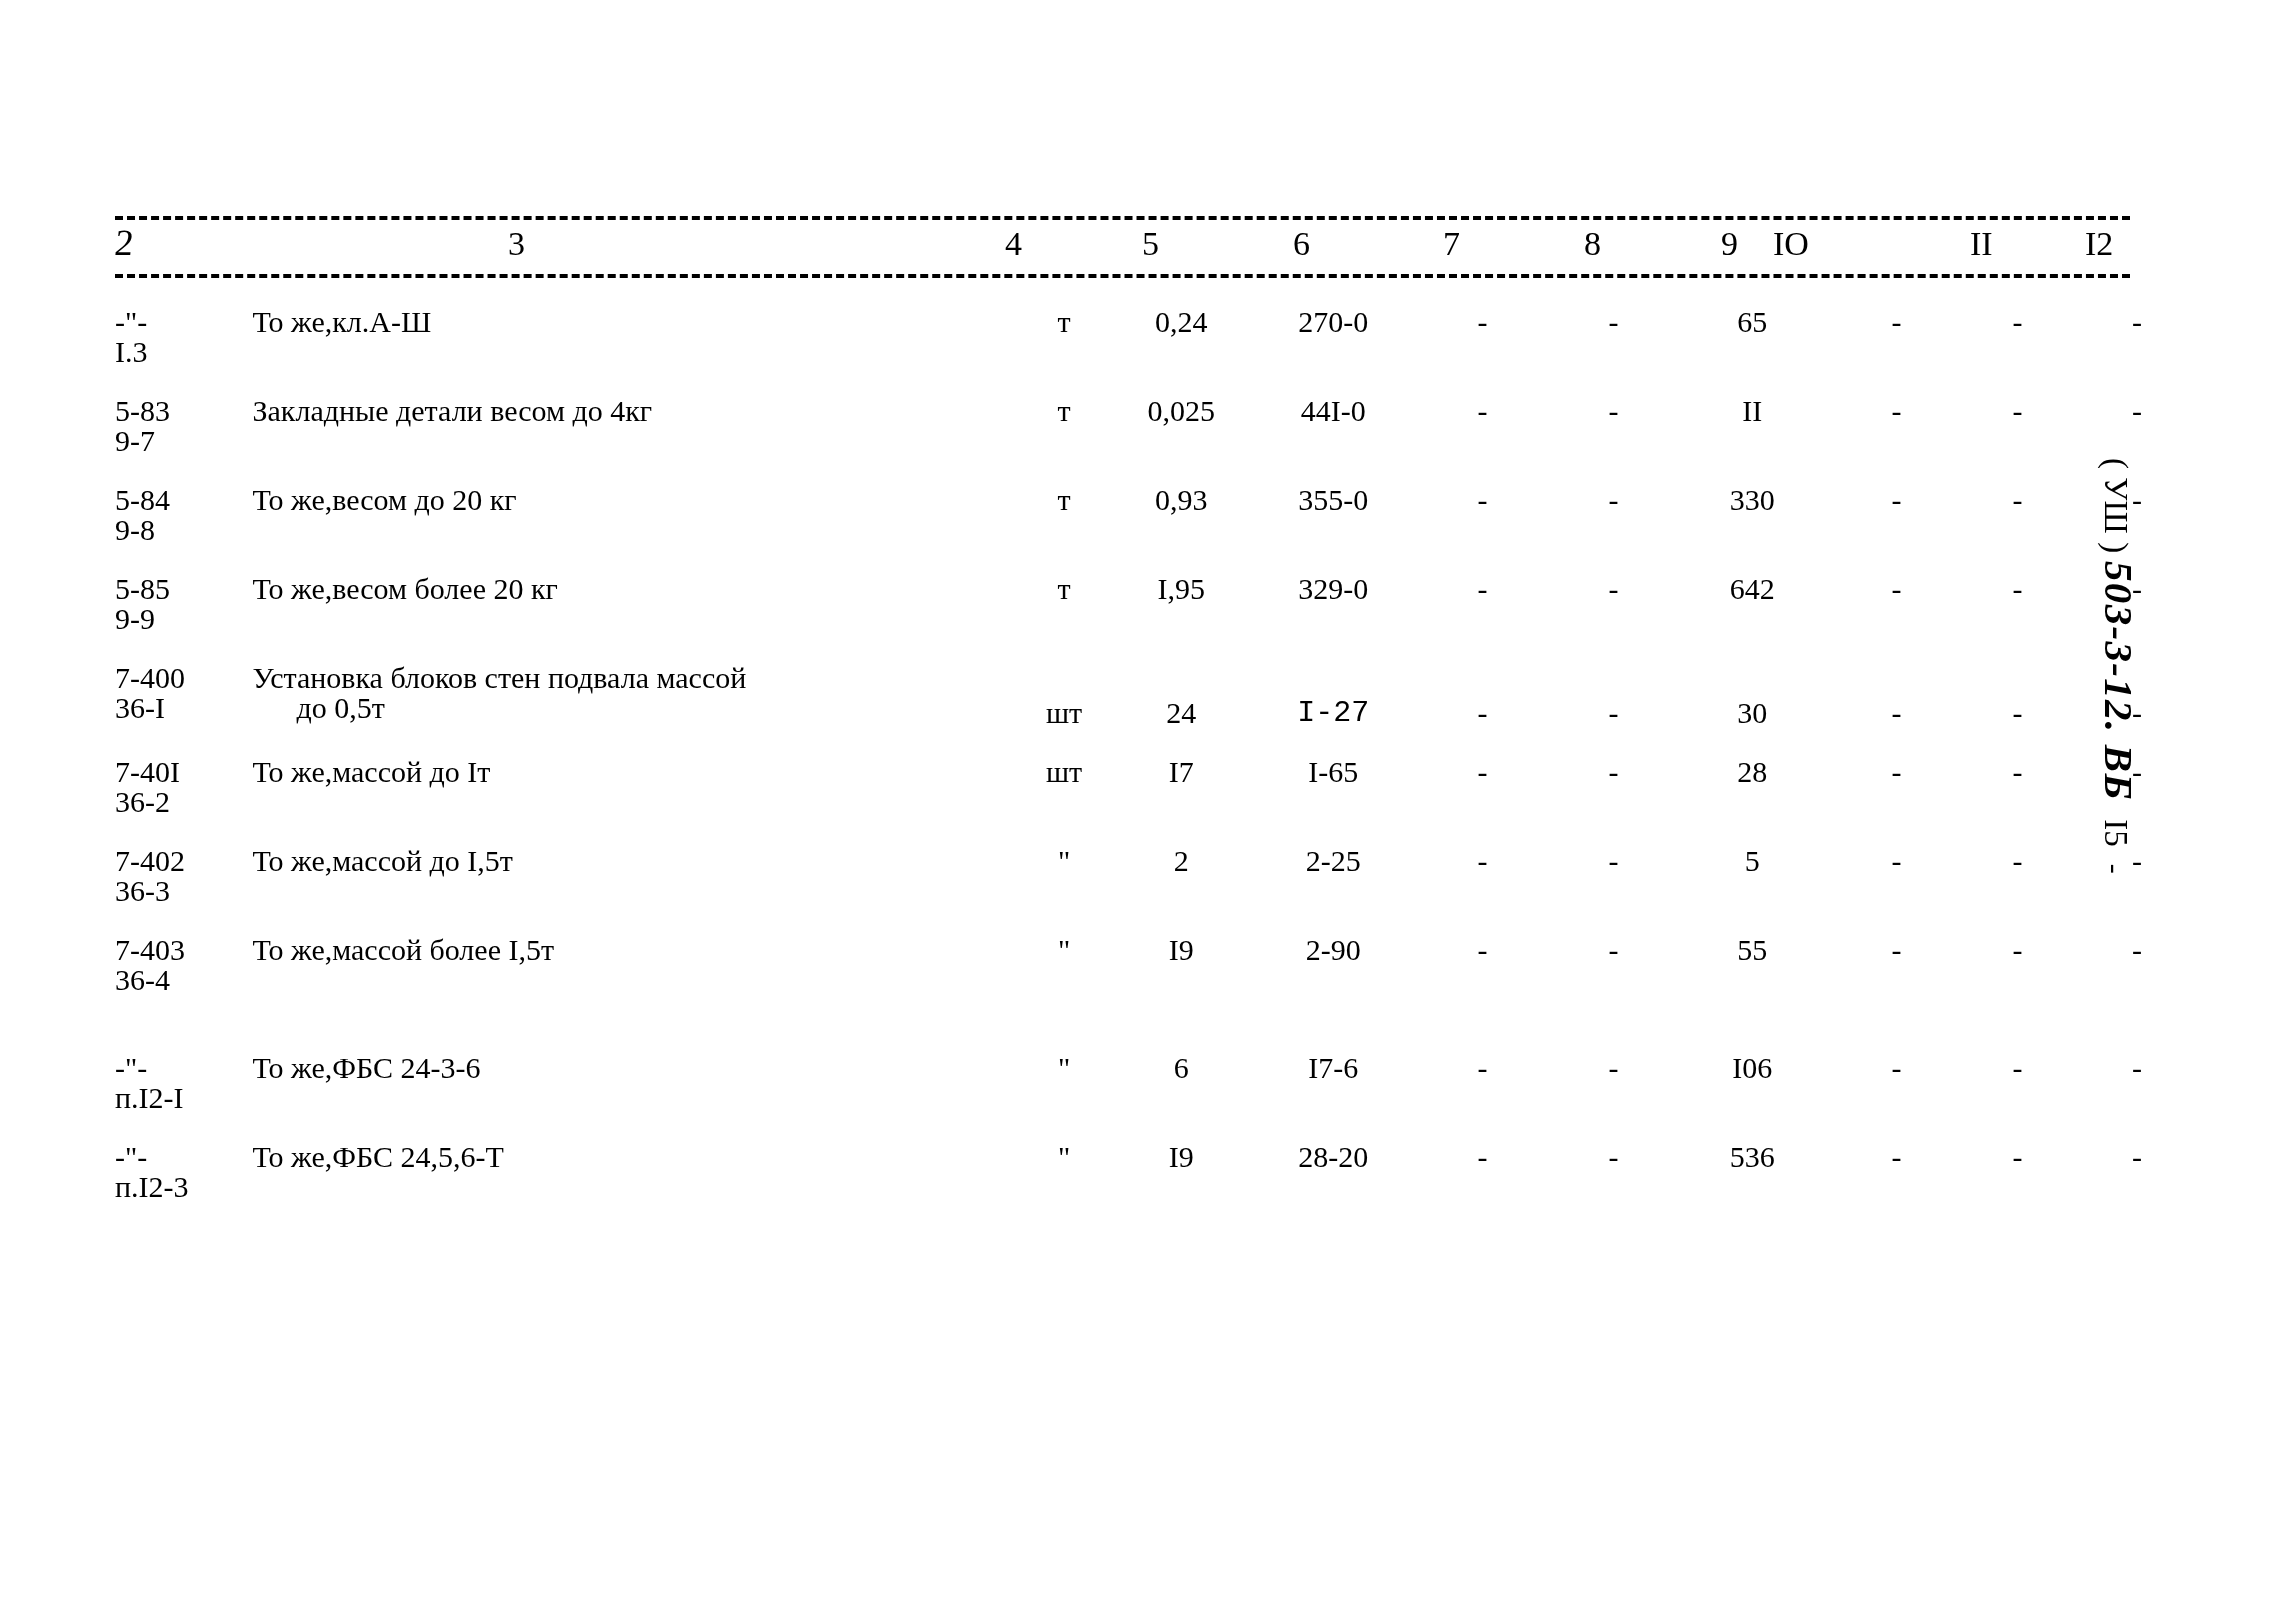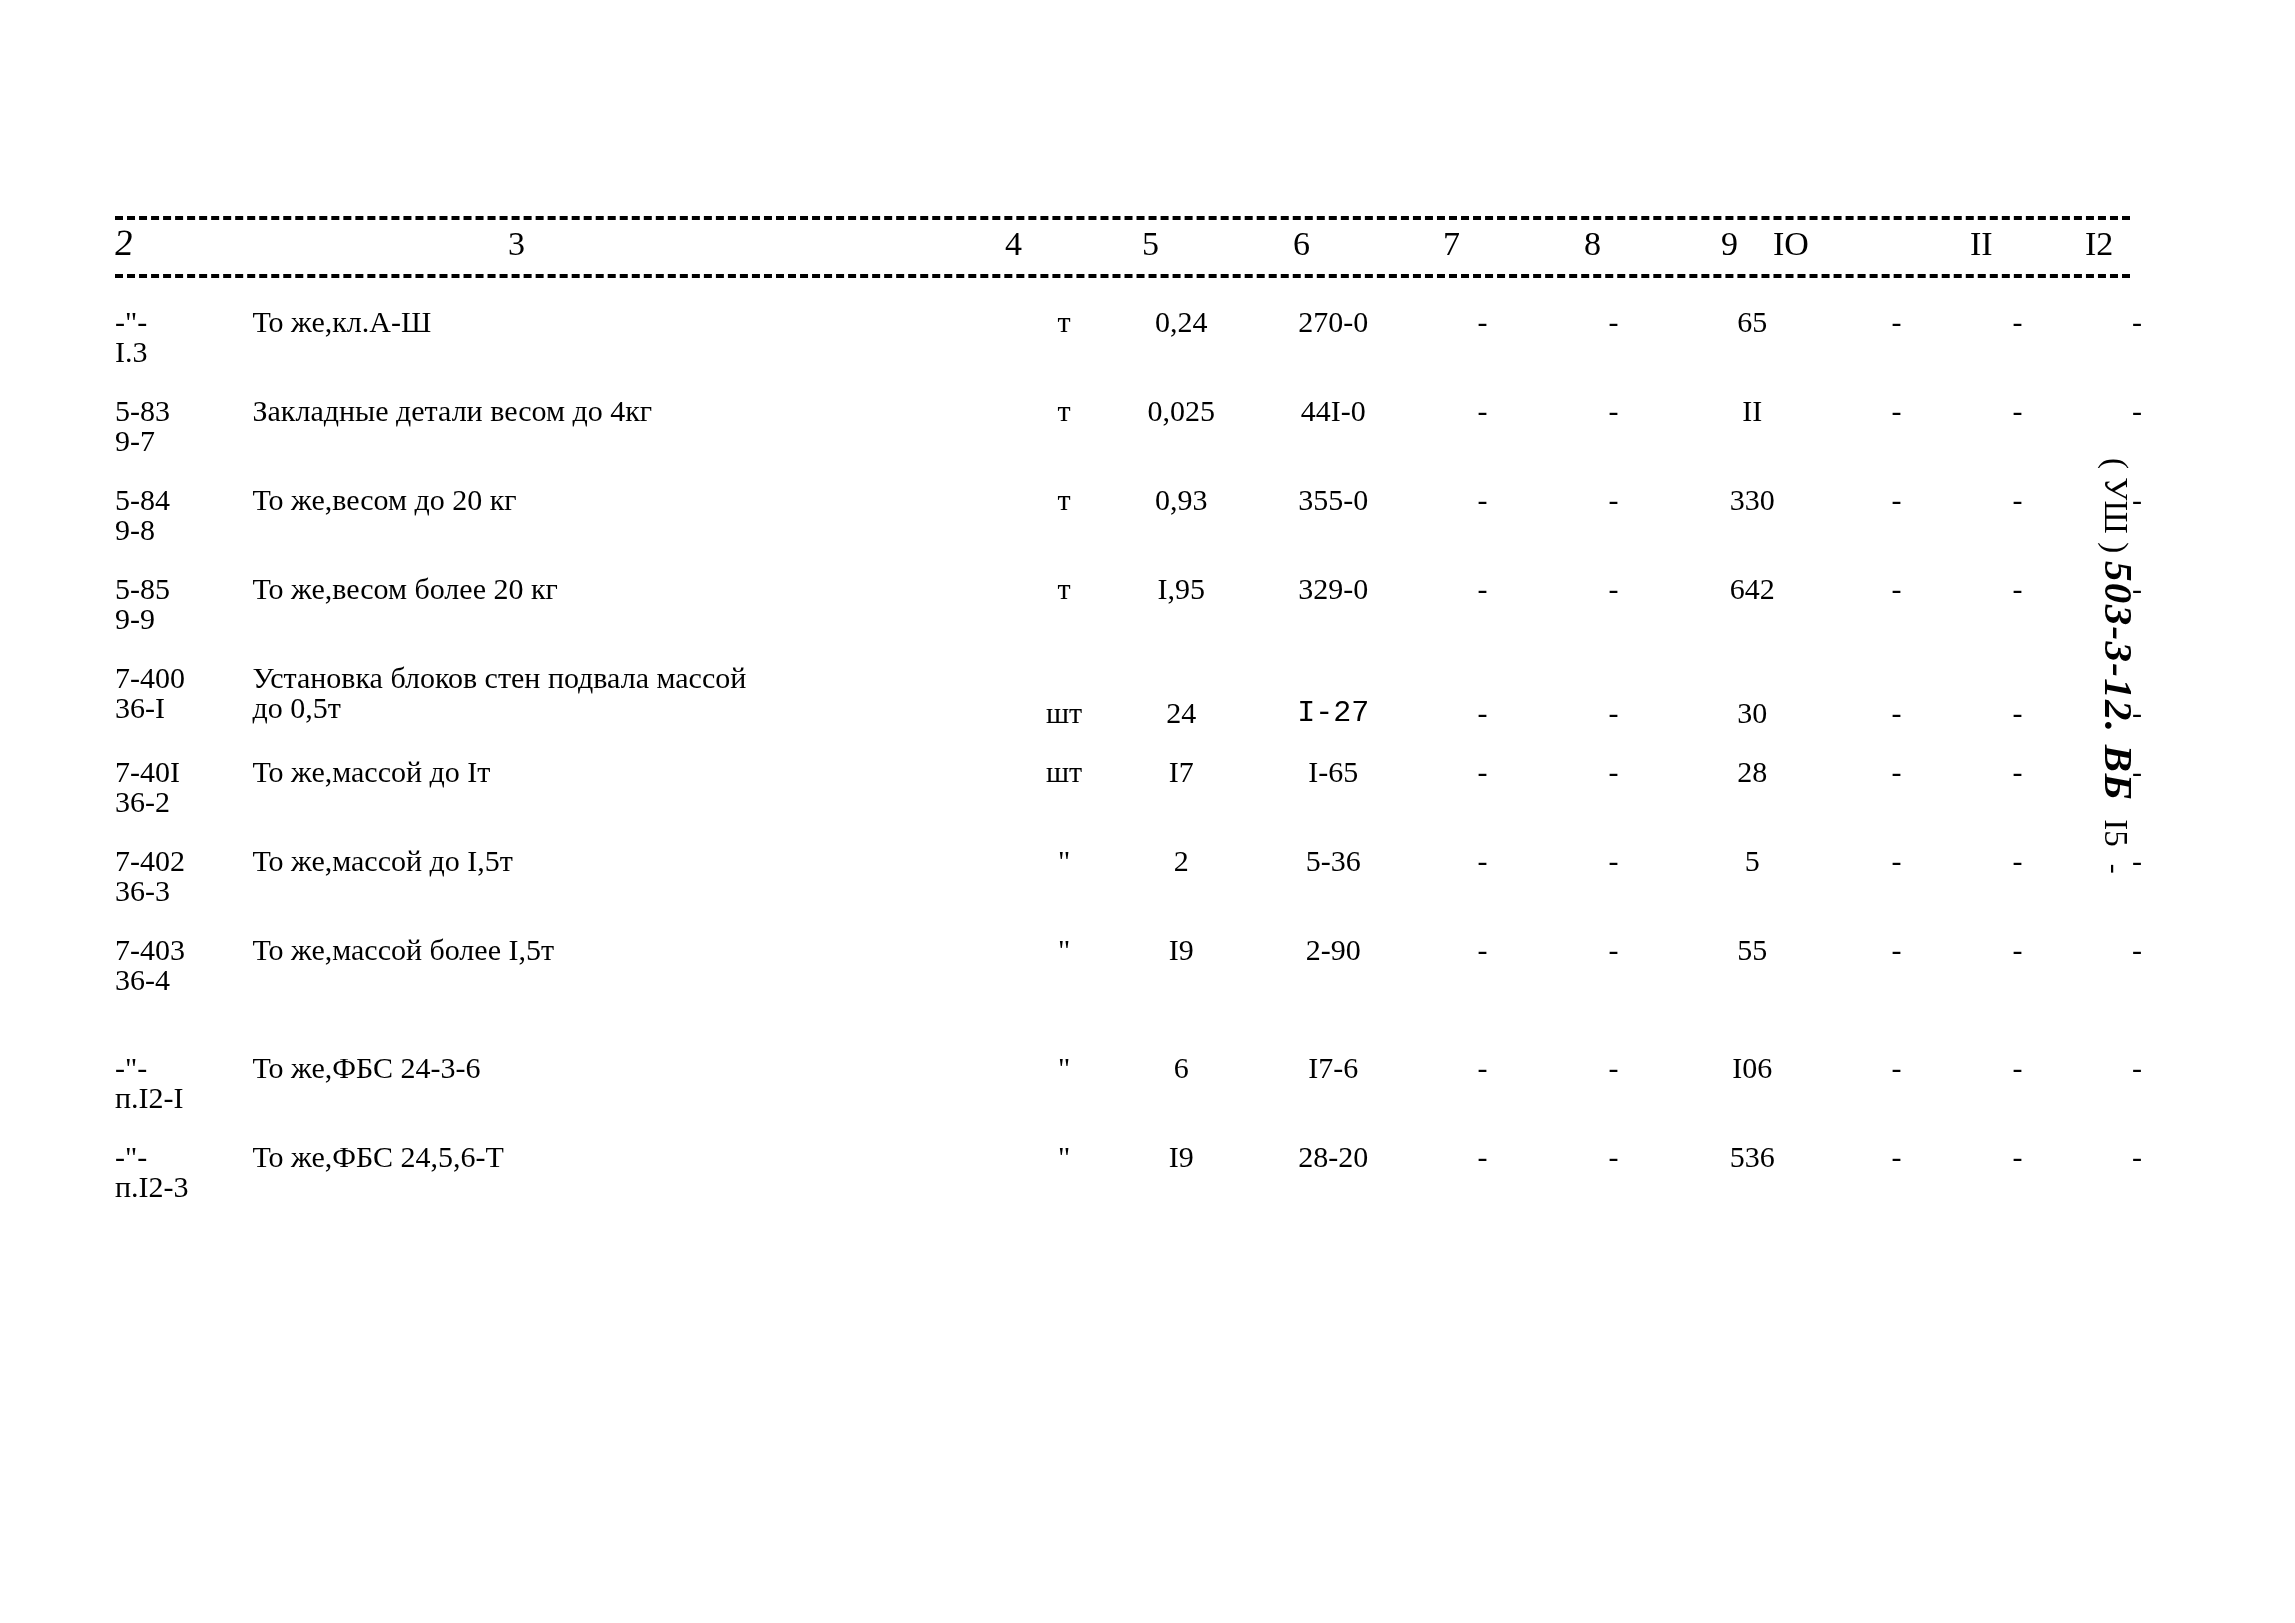--- a/index.html
+++ b/index.html
@@ -100,21 +100,21 @@
   .desc {
     font-size: 30px;
     line-height: 1.18;
     padding-left: 6.5px !important;
   }
   .unit  { text-align: center; font-size: 30px; }
   .num   { text-align: center;  font-size: 30px; padding-right: 10.5px !important; }
   .dash  { text-align: center; font-size: 30px; }
 
   
-  .desc .l2 { display: block; }
+  .desc .l2 { display: block; margin-left: 44px; }
 
   
   #margin-stamp {
     position: absolute;
     left: 2143px;
     top: 458px;
     width: 458px;
     transform-origin: 0 0;
     transform: rotate(90deg);
     white-space: nowrap;
@@ -297,21 +297,21 @@
 
         <tr class="spacer">
             <td colspan="11"></td>
           </tr>
 
         <tr class="row">
           <td class="code"><span>7-402</span><br><span>36-3</span></td>
           <td class="desc"><span>То же,массой до I,5т</span></td>
           <td class="unit">"</td>
           <td class="num">2</td>
-          <td class="num">5-36</td>
+          <td class="num">2-25</td>
           <td class="dash">-</td>
           <td class="dash">-</td>
           <td class="num">5</td>
           <td class="dash">-</td>
           <td class="dash">-</td>
           <td class="dash">-</td>
         </tr>
 
         <tr class="spacer">
             <td colspan="11"></td>

